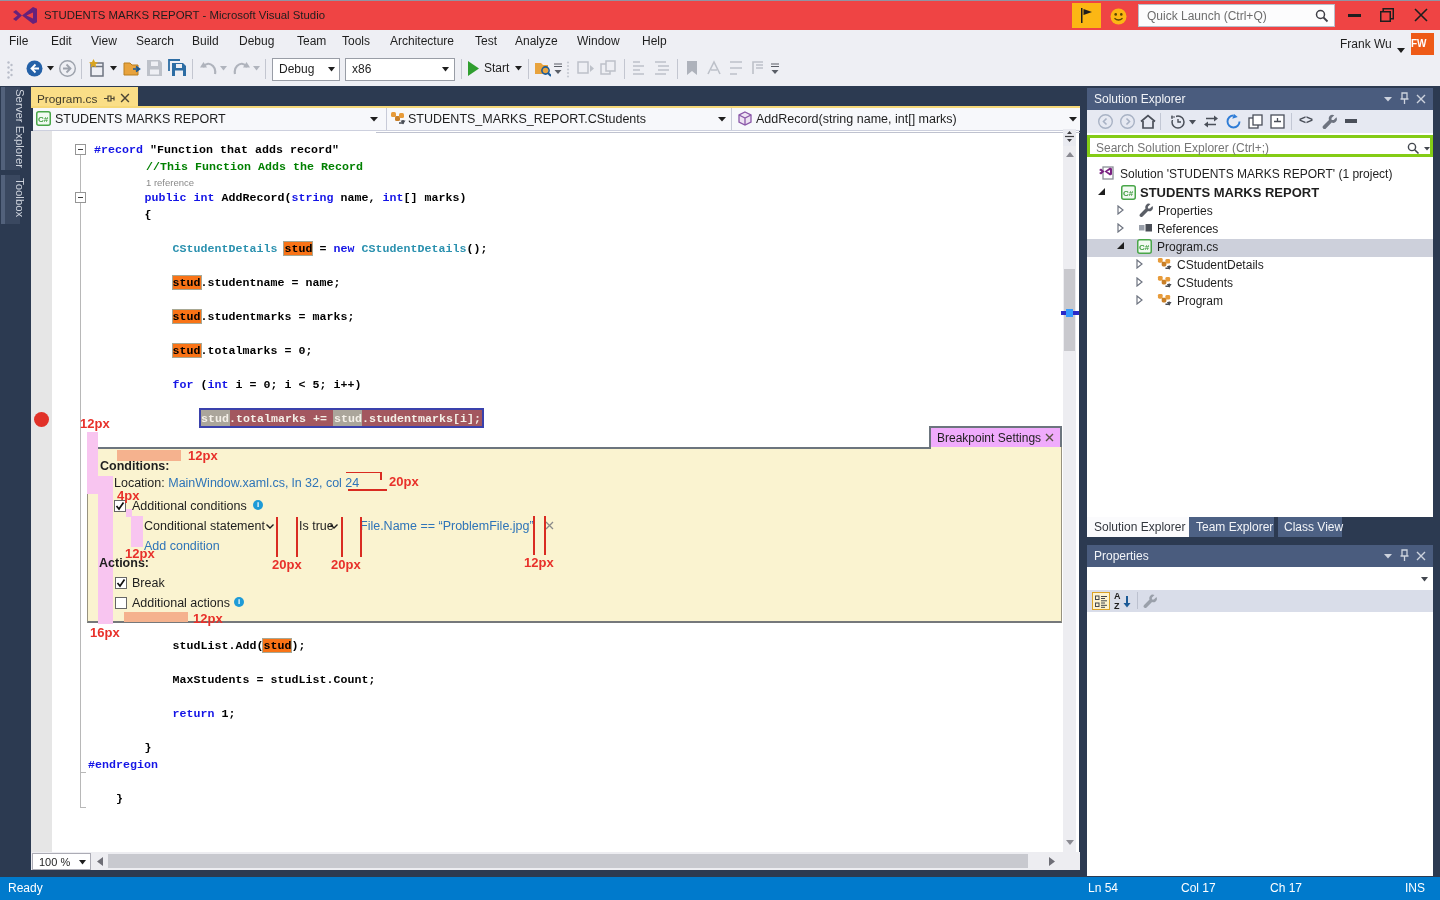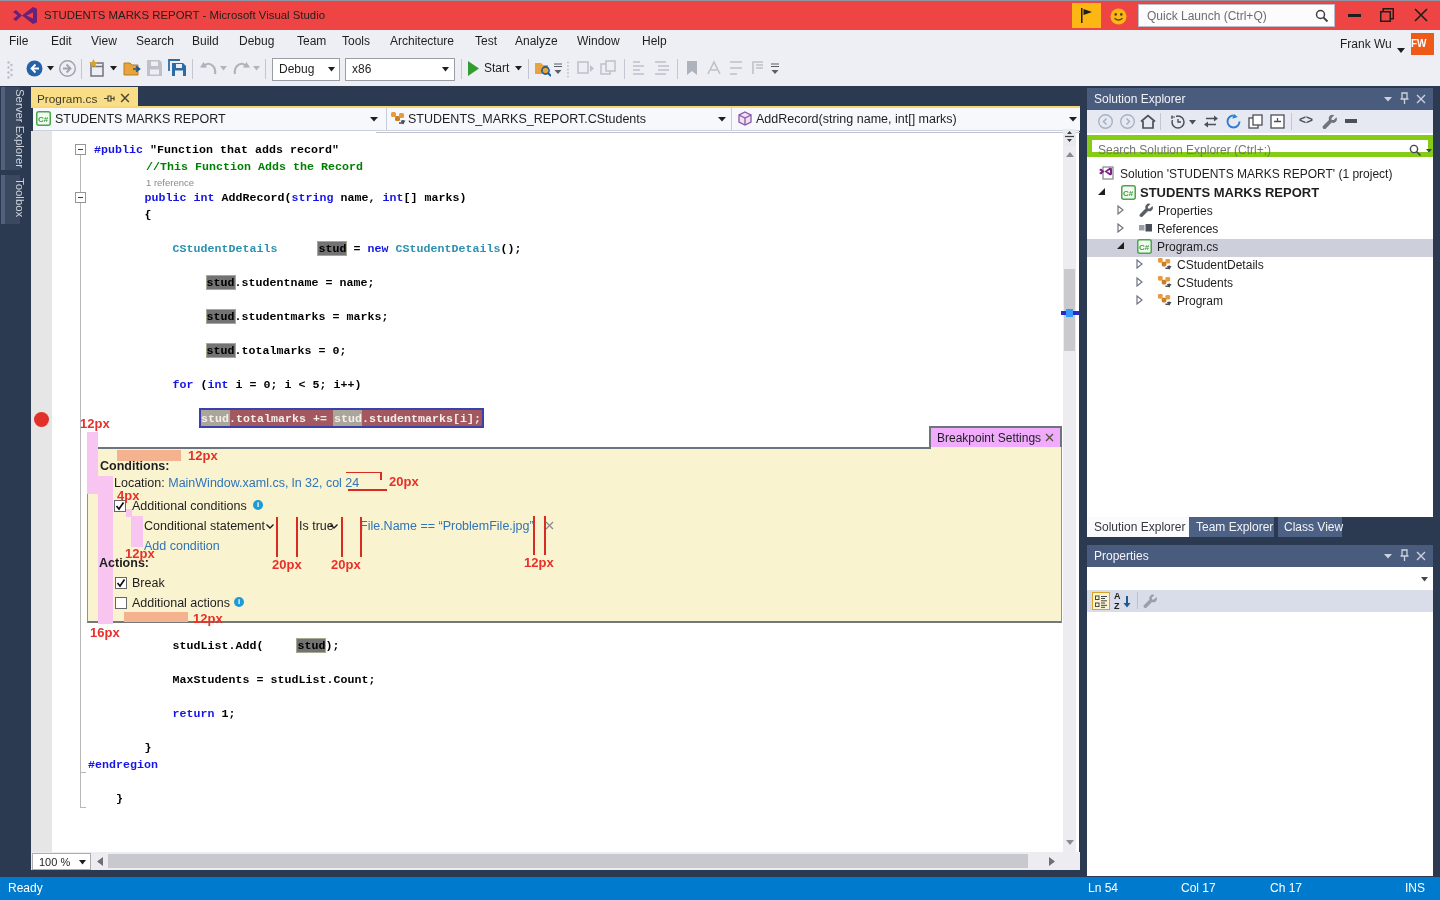--- a/index.html
+++ b/index.html
@@ -15,21 +15,21 @@
 .code { font-family:"Liberation Mono", monospace; font-size:11.6px; font-weight:bold; line-height:17px; white-space:pre; color:#000; position:absolute; letter-spacing:0.04px; }
 .kw { color:#1414E6; }
 .typ { color:#2B91AF; }
 .cmt { color:#008000; }
 .redlbl { position:absolute; color:#E8302A; font-size:13px; font-weight:bold; z-index:6; white-space:nowrap; }
 .pink { position:absolute; background:#F8C5F0; z-index:3; }
 .salmon { position:absolute; background:#F5B28E; z-index:3; }
 .redline { position:absolute; background:#D92B21; width:2px; z-index:6; }
 .cb { position:absolute; width:12px; height:12px; background:#fff; border:1px solid #666; z-index:5; }
 .info { position:absolute; z-index:5; width:10px; height:10px; border-radius:50%; background:#1E9BD7; color:#fff; font-size:8px; font-weight:bold; text-align:center; line-height:10px; }
-.hl { background:#737373; box-shadow:0 0 0 1px #A8A894;margin-left:34px; }
+.hl { background:#f97316; box-shadow:0 0 0 1px #A8A894; }
 .bp { position:absolute; font-size:12.5px; color:#1E1E1E; z-index:5; white-space:nowrap; }
 .blu { color:#2E74B8; }
 .chev { position:absolute; width:8px; height:5px; }
 </style>
 </head>
 <body>
 <div id="titlebar" class="abs">
   <div class="abs" style="left:0;top:0;width:1440px;height:1px;background:#9094A2"></div>
   <svg class="abs" style="left:13px;top:7px" width="24" height="17" viewBox="0 0 24 17">
     <path d="M0 5 L3 3 L9 8.5 L3 14 L0 12 L4.5 8.5 Z" fill="#68217A"></path>
@@ -278,21 +278,21 @@
 <div class="abs" style="left:80px;top:772px;width:6px;height:1px;background:#B8B8B8"></div>
 <div class="abs" style="left:80px;top:807px;width:6px;height:1px;background:#B8B8B8"></div>
 <div class="abs" style="left:75px;top:144px;width:11px;height:11px;background:#fff;border:1px solid #969696">
     <div style="position:absolute;left:2px;top:4px;width:5px;height:1px;background:#3E3E3E"></div>
   </div>
 <div class="abs" style="left:75px;top:192px;width:11px;height:11px;background:#fff;border:1px solid #969696">
     <div style="position:absolute;left:2px;top:4px;width:5px;height:1px;background:#3E3E3E"></div>
   </div>
 <div class="abs" style="left:33.5px;top:411.5px;width:15px;height:15px;border-radius:50%;background:#E13128"></div>
 
-<div class="code" style="left:94px;top:141px"><span class="kw">#public</span> "Function that adds record"</div>
+<div class="code" style="left:94px;top:141px"><span class="kw">#record</span> "Function that adds record"</div>
 <div class="code" style="left:146px;top:158px"><span class="cmt">//This Function Adds the Record</span></div>
 <div class="abs" style="left:146px;top:177px;font-size:9.5px;color:#8A8A8A">1 reference</div>
 <div class="code" style="left:144.5px;top:189px"><span class="kw">public</span> <span class="kw">int</span> AddRecord(<span class="kw">string</span> name, <span class="kw">int</span>[] marks)</div>
 <div class="code" style="left:144.5px;top:205.5px">{</div>
 <div class="code" style="left:172.5px;top:239.5px"><span class="typ">CStudentDetails</span> <span class="hl">stud</span> = <span class="kw">new</span> <span class="typ">CStudentDetails</span>();</div>
 <div class="code" style="left:172.5px;top:273.5px"><span class="hl">stud</span>.studentname = name;</div>
 <div class="code" style="left:172.5px;top:307.5px"><span class="hl">stud</span>.studentmarks = marks;</div>
 <div class="code" style="left:172.5px;top:341.5px"><span class="hl">stud</span>.totalmarks = 0;</div>
 <div class="code" style="left:172.5px;top:375.5px"><span class="kw">for</span> (<span class="kw">int</span> i = 0; i &lt; 5; i++)</div>
 <div class="abs" style="left:199px;top:408px;width:285px;height:20px;background:#A3575F;border:2px solid #3A41AC">
@@ -458,21 +458,21 @@
     <path d="M4 7.5 L11 7.5 M7.5 4 L7.5 7.5" stroke="#4A4F59" stroke-width="1.3"></path>
   </svg>
   <div class="abs" style="left:204px;top:3px;width:1px;height:17px;background:#C2C7D4"></div>
   <div class="abs" style="left:212px;top:3px;font-size:12px;font-weight:bold;color:#4A4F59">&lt;&gt;</div>
   <svg class="abs" style="left:235px;top:4px" width="15" height="15" viewBox="0 0 15 15">
     <path d="M12.3 1.2 A3.8 3.8 0 0 0 7.6 2.1 A3.8 3.8 0 0 0 7 5.9 L1.2 11.7 A1.9 1.9 0 0 0 3.9 14.4 L9.7 8.6 A3.8 3.8 0 0 0 13.5 8 A3.8 3.8 0 0 0 14.4 3.3 L11.7 6 L9.6 5.9 L9.5 3.9 Z" fill="#6E7480"></path>
   </svg>
   <div class="abs" style="left:258px;top:9px;width:12px;height:3.5px;background:#4A4F59"></div>
 </div>
 <div class="abs" style="left:1087px;top:133px;width:346px;height:384px;background:#fff"></div>
-<div class="abs" style="left:1087px;top:135px;width:346px;height:22px;background:#fff;border:5px solid #84cc16">
+<div class="abs" style="left:1087px;top:135px;width:346px;height:22px;background:#fff;border:3px solid #84cc16">
   <div class="abs" style="left:6px;top:3px;font-size:12px;color:#757575">Search Solution Explorer (Ctrl+;)</div>
   <svg class="abs" style="left:317px;top:4px" width="13" height="13" viewBox="0 0 13 13">
     <circle cx="5" cy="5" r="3.6" fill="none" stroke="#42464E" stroke-width="1.4"></circle>
     <path d="M7.7 7.7 L11.5 11.5" stroke="#42464E" stroke-width="1.6"></path>
   </svg>
   <svg class="abs" style="left:334px;top:9px" width="6" height="4" viewBox="0 0 6 4">
       <path d="M0 0 L6 0 L3 3.5 Z" fill="#42464E"></path>
     </svg>
 </div>
 

